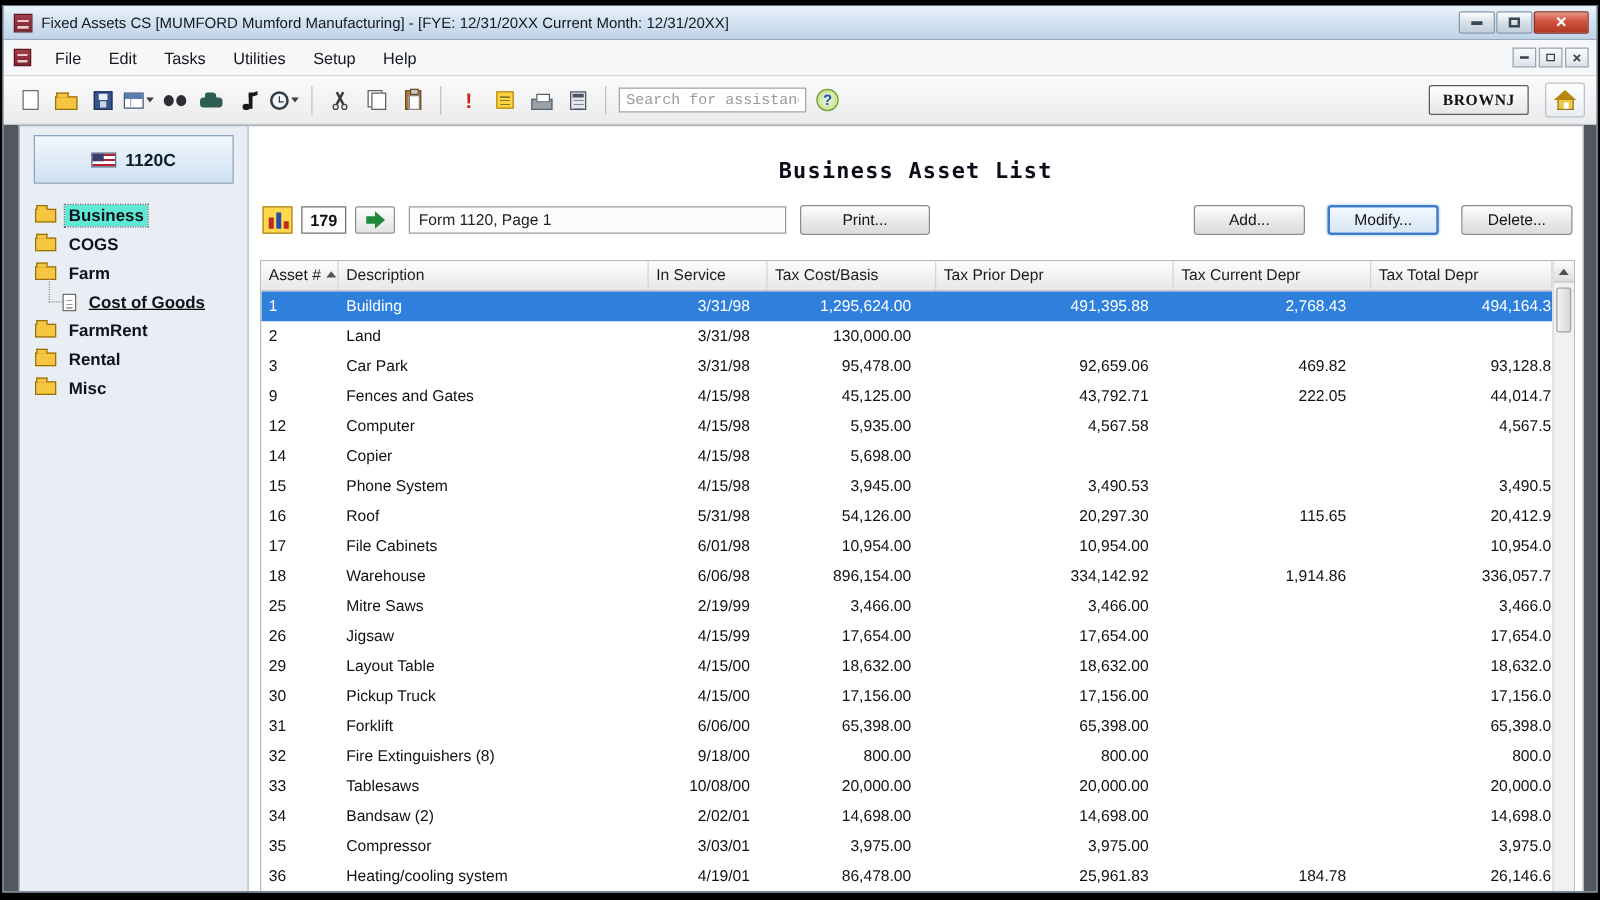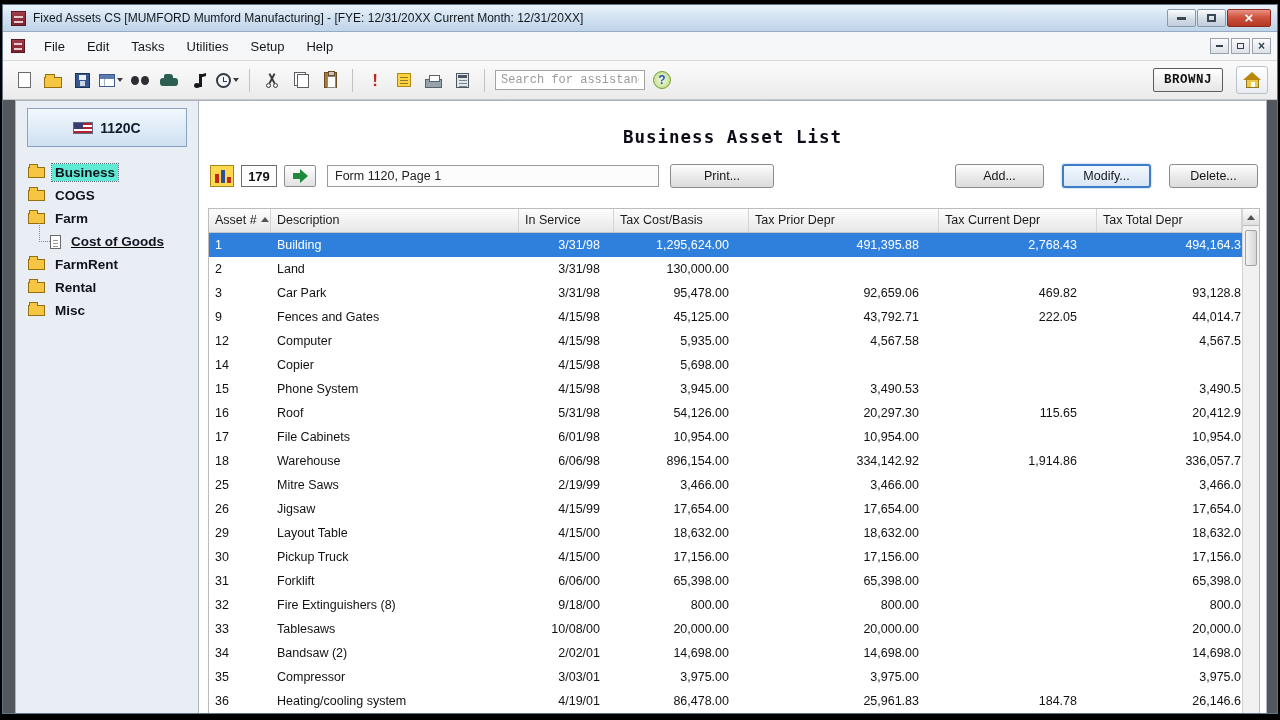--- a/index.html
+++ b/index.html
@@ -92,21 +92,21 @@
     background:repeating-linear-gradient(0deg,#7b858f 0 1px,transparent 1px 3px);}
   .search-input { width:150px; height:20px; border:1px solid #a3a3a3; font-size:12px; padding:0 5px;
     color:#333; background:#fff; font-family:Liberation Mono, monospace;}
   .search-input::placeholder { color:#9a9a9a; }
   .i-help { width:18px; height:18px; border-radius:50%; background:radial-gradient(#f2fadf,#b9d77a);
     border:1px solid #74a032; display:flex; align-items:center; justify-content:center;
     color:#2253c2; font-weight:bold; font-size:12px;}
   .tb-spacer { flex:1; }
   .user-btn { height:24px; padding:0 10px; border:1px solid #5c5c5c; border-radius:2px;
     background:linear-gradient(#ffffff,#e6e6e6); font-weight:bold; font-size:12.5px;
-    letter-spacing:.5px; color:#111; font-family:Liberation Mono, monospace;}
+    letter-spacing:.5px; color:#111; font-family:Liberation Serif, serif;}
   .home-btn { width:32px; height:28px; border:1px solid #b9c2cc; border-radius:3px;
     background:linear-gradient(#ffffff,#e9edf2); display:flex; flex-direction:column;
     align-items:center; justify-content:center; margin-left:8px;}
   .home-roof { width:0; height:0; border-left:9px solid transparent; border-right:9px solid transparent;
     border-bottom:8px solid #b8860b; }
   .home-body { width:13px; height:8px; background:#ecc94b; border:1px solid #96781c; border-top:none; position:relative;}
   .home-body::after{content:'';position:absolute;left:4px;bottom:0;width:4px;height:5px;background:#fff;}
 
   
   .content { flex:1; display:flex; background:#53585e; padding:0 10px 0 12px; overflow:hidden; }
@@ -142,21 +142,21 @@
   .controls { display:flex; align-items:center; margin:17px 8px 0 11px; gap:7px; flex:0 0 24px;}
   .chart-btn { width:24px; height:22px; background:#ffd84d; border:1px solid #a8861e; position:relative;}
   .chart-btn i { position:absolute; bottom:3px; width:4px; background:#c0271d;}
   .chart-btn .b1{left:4px;height:9px;} .chart-btn .b2{left:10px;height:13px;background:#2b4fa0;} .chart-btn .b3{left:16px;height:6px;}
   .count-box { width:36px; height:22px; border:1px solid #6e6e6e; background:#fdfdfd;
     display:flex; align-items:center; justify-content:center; font-weight:bold; font-size:13px; color:#111;}
   .go-btn { width:32px; height:22px; border:1px solid #8e8e8e; border-radius:2px;
     background:linear-gradient(#fefefe,#e2e2e2); display:flex; align-items:center; justify-content:center;}
   .go-tail { width:7px; height:6px; background:#1f8a3d; }
   .go-head { width:0; height:0; border-left:8px solid #1f8a3d; border-top:7px solid transparent; border-bottom:7px solid transparent;}
-  .form-input { width:332px; height:22px; border:1px solid #9a9a9a; background:#fcfcfc;
+  .form-input { width:302px; height:22px; border:1px solid #9a9a9a; background:#fcfcfc;
     font-size:12.5px; color:#222; padding:0 7px; font-family:"Liberation Sans",sans-serif; margin-left:4px;}
   .btn { height:24px; border:1px solid #8b8b8b; border-radius:3px; font-size:12.5px; color:#15151a;
     background:linear-gradient(#fefefe,#e9e9e9 55%,#dcdcdc); font-family:"Liberation Sans",sans-serif;}
   .print-btn { width:104px; margin-left:4px;}
   .ctrl-spacer { flex:1; }
   .add-btn,.modify-btn,.delete-btn { width:89px; margin-left:11px;}
   .modify-btn { border:2px solid #3d7cc9; box-shadow:0 0 2px #7fb0e4; background:linear-gradient(#f2f8ff,#d8e6f4);}
 
   
   .table-area { flex:1; margin:20px 6px 0 9px; border:1px solid #bcbcbc; border-bottom:none;

